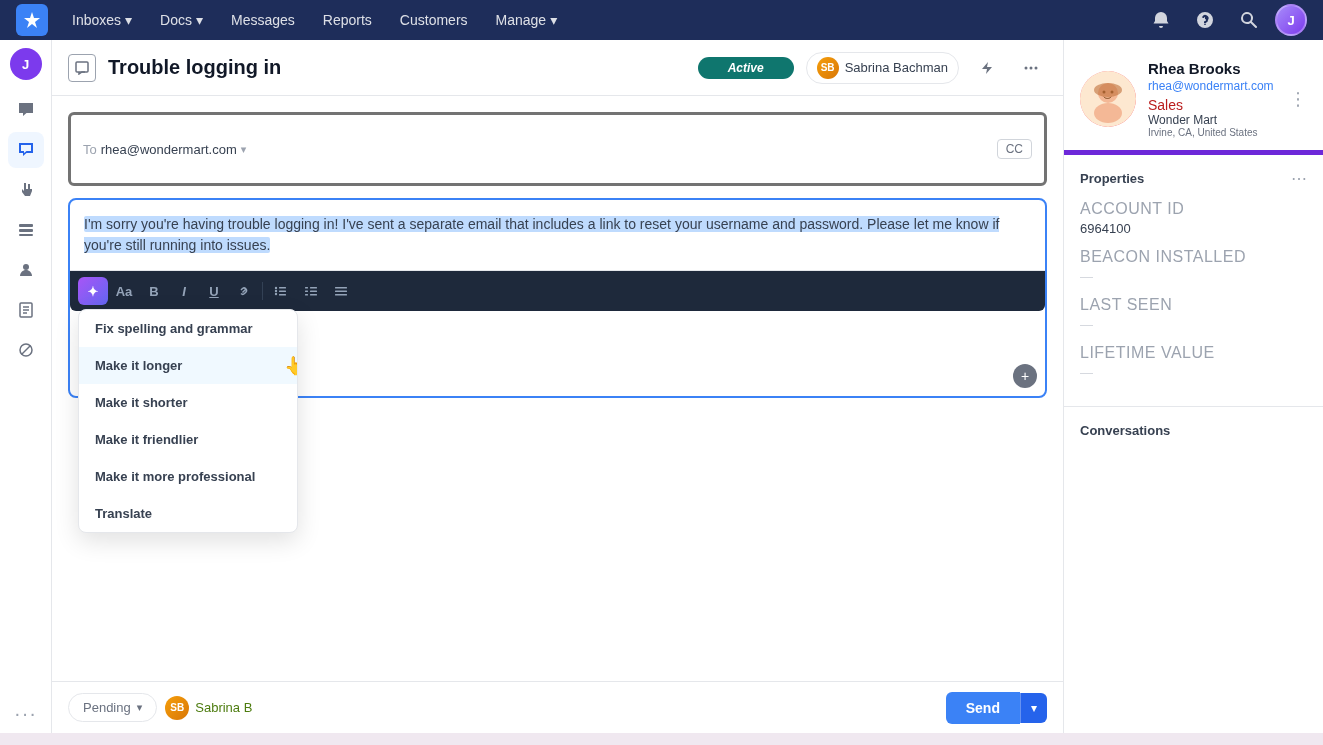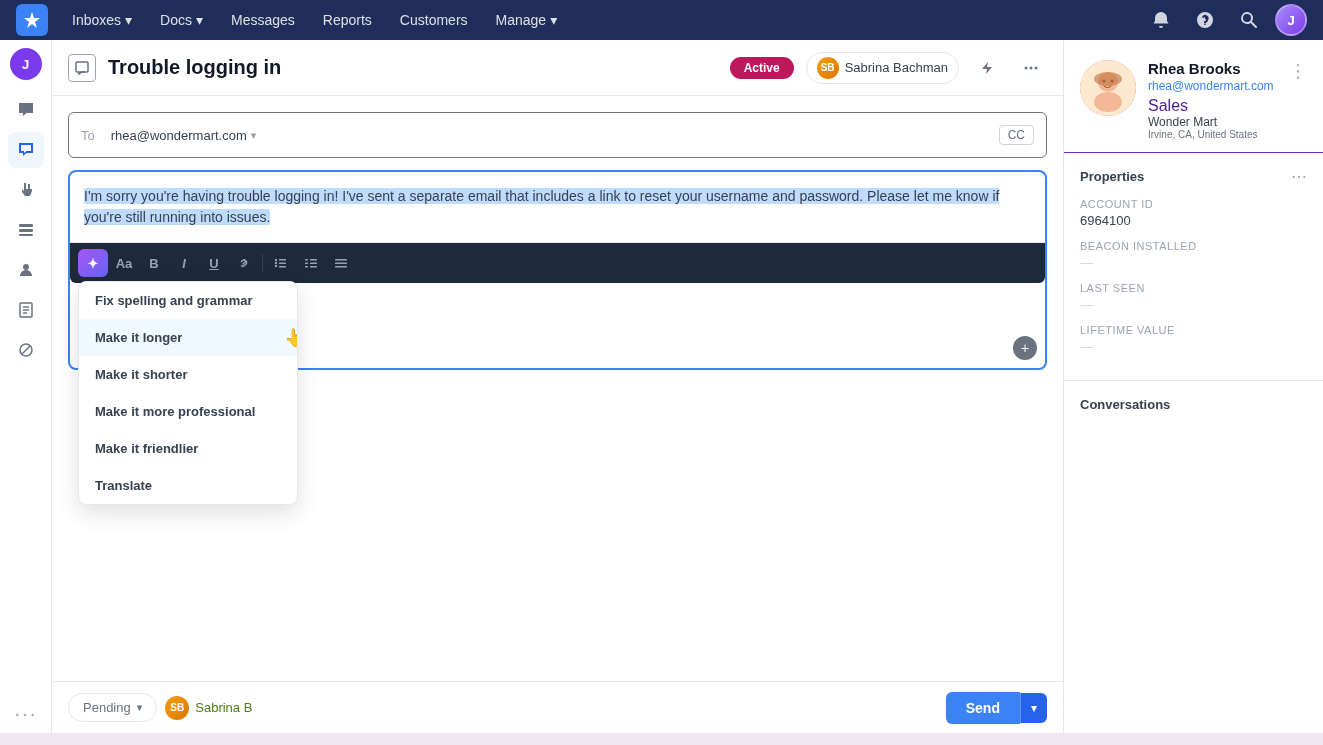--- a/index.html
+++ b/index.html
@@ -99,22 +99,22 @@
     }
     .conv-title-icon {
       width: 28px; height: 28px; border: 1.5px solid #9ca3af; border-radius: 4px;
       display: flex; align-items: center; justify-content: center; color: #6b7280;
       font-size: 14px;
     }
     .conv-title {
       font-size: 20px; font-weight: 600; color: #111827; flex: 1;
     }
     .status-badge {
-      background: #be185d; color: white; font-size: 12px; font-weight: 600;
-      padding: 4px 14px; border-radius: 20px;
+      background: #0f766e; color: white; font-size: 12px; font-weight: 600;
+      padding: 4px 30px; border-radius: 20px; font-style: italic;
     }
     .agent-chip {
       display: flex; align-items: center; gap: 6px;
       border: 1px solid #e5e7eb; border-radius: 20px; padding: 4px 10px;
     }
     .agent-avatar {
       width: 22px; height: 22px; border-radius: 50%; overflow: hidden;
       background: linear-gradient(135deg, #f59e0b, #d97706);
       display: flex; align-items: center; justify-content: center;
       color: white; font-size: 10px; font-weight: 600;
@@ -124,23 +124,23 @@
       width: 32px; height: 32px; border-radius: 6px;
       display: flex; align-items: center; justify-content: center;
       color: #6b7280; cursor: pointer; font-size: 16px;
     }
 
     
     .email-compose {
       flex: 1; padding: 16px; overflow: hidden; position: relative;
     }
     .to-row {
-      display: flex; align-items: center; gap: 16px;
-      border: 1px solid #737373; border-radius: 6px;
-      padding: 12px 12px; margin-bottom: 12px;
+      display: flex; align-items: center; gap: 4px;
+      border: 3px solid #737373; border-radius: 6px;
+      padding: 24px 12px; margin-bottom: 12px;
       background: white;
     }
     .to-label { font-size: 13px; color: #9ca3af; }
     .to-email {
       font-size: 13px; color: #374151; flex: 1;
       display: flex; align-items: center; gap: 4px;
     }
     .cc-btn {
       font-size: 12px; color: #6b7280; border: 1px solid #d1d5db;
       border-radius: 4px; padding: 2px 8px; cursor: pointer;
@@ -231,47 +231,47 @@
     }
 
     
     .right-panel {
       width: 260px; background: white;
       border-left: 1px solid #e5e7eb;
       overflow-y: auto; flex-shrink: 0;
     }
     .right-panel-header {
       padding: 20px 16px 12px;
-      display: flex; align-items: flex-start;
-      border-bottom: 1px solid #6d28d9;
+      display: flex; align-items: center;
+      border-bottom: 5px solid #6d28d9;
     }
     .contact-avatar {
       width: 56px; height: 56px; border-radius: 50%;
       background: linear-gradient(135deg, #fca5a5, #f87171);
       overflow: hidden; flex-shrink: 0;
       display: flex; align-items: center; justify-content: center;
     }
     .contact-info { margin-left: 12px; flex: 1; }
     .contact-name { font-size: 15px; font-weight: 700; color: #111827; }
     .contact-email { font-size: 12px; color: #3b82f6; margin-top: 2px; }
-    .contact-dept { font-size: 16px; color: #4c1d95; margin-top: 4px; }
+    .contact-dept { font-size: 14px; color: #b91c1c; margin-top: 4px; }
     .contact-company { font-size: 12px; color: #374151; font-weight: 500; }
     .contact-location { font-size: 10px; color: #6b7280; }
     .panel-more-btn {
       color: #9ca3af; font-size: 18px; cursor: pointer; margin-left: auto;
     }
     .properties-section { padding: 14px 16px; border-bottom: 1px solid #e5e7eb; }
     .properties-header {
       display: flex; align-items: center; justify-content: space-between;
       margin-bottom: 12px;
     }
     .properties-title { font-size: 13px; font-weight: 600; color: #374151; }
     .properties-more { color: #9ca3af; font-size: 16px; cursor: pointer; }
     .prop-item { margin-bottom: 12px; }
-    .prop-label { font-size: 11px; color: #9ca3af; font-weight: 500; margin-bottom: 3px; text-transform: uppercase; letter-spacing: 0.5px; }
+    .prop-label { font-size: 16px; color: #9ca3af; font-weight: 500; margin-bottom: 3px; text-transform: uppercase; letter-spacing: 0.5px; }
     .prop-value { font-size: 13px; color: #374151; }
     .prop-value.dash { color: #d1d5db; }
     .conversations-section { padding: 14px 16px; }
     .conversations-title { font-size: 13px; font-weight: 600; color: #374151; }
 
     
     .cursor-hand {
       position: absolute; right: -10px; top: 50%; transform: translateY(-50%);
       font-size: 18px; pointer-events: none;
     }
@@ -444,24 +444,24 @@
                 <span>Fix spelling and grammar</span>
               </div>
               <div class="ai-dropdown-item hovered" style="position:relative;">
                 <span>Make it longer</span>
                 <span class="cursor-hand">👆</span>
               </div>
               <div class="ai-dropdown-item">
                 <span>Make it shorter</span>
               </div>
               <div class="ai-dropdown-item">
-                <span>Make it more professional</span>
+                <span>Make it friendlier</span>
               </div>
               <div class="ai-dropdown-item">
-                <span>Make it friendlier</span>
+                <span>Make it more professional</span>
               </div>
               <div class="ai-dropdown-item">
                 <span>Translate</span>
               </div>
             </div>
           </div>
 
           <div class="toolbar-btn">
             <span>Aa</span>
           </div>

